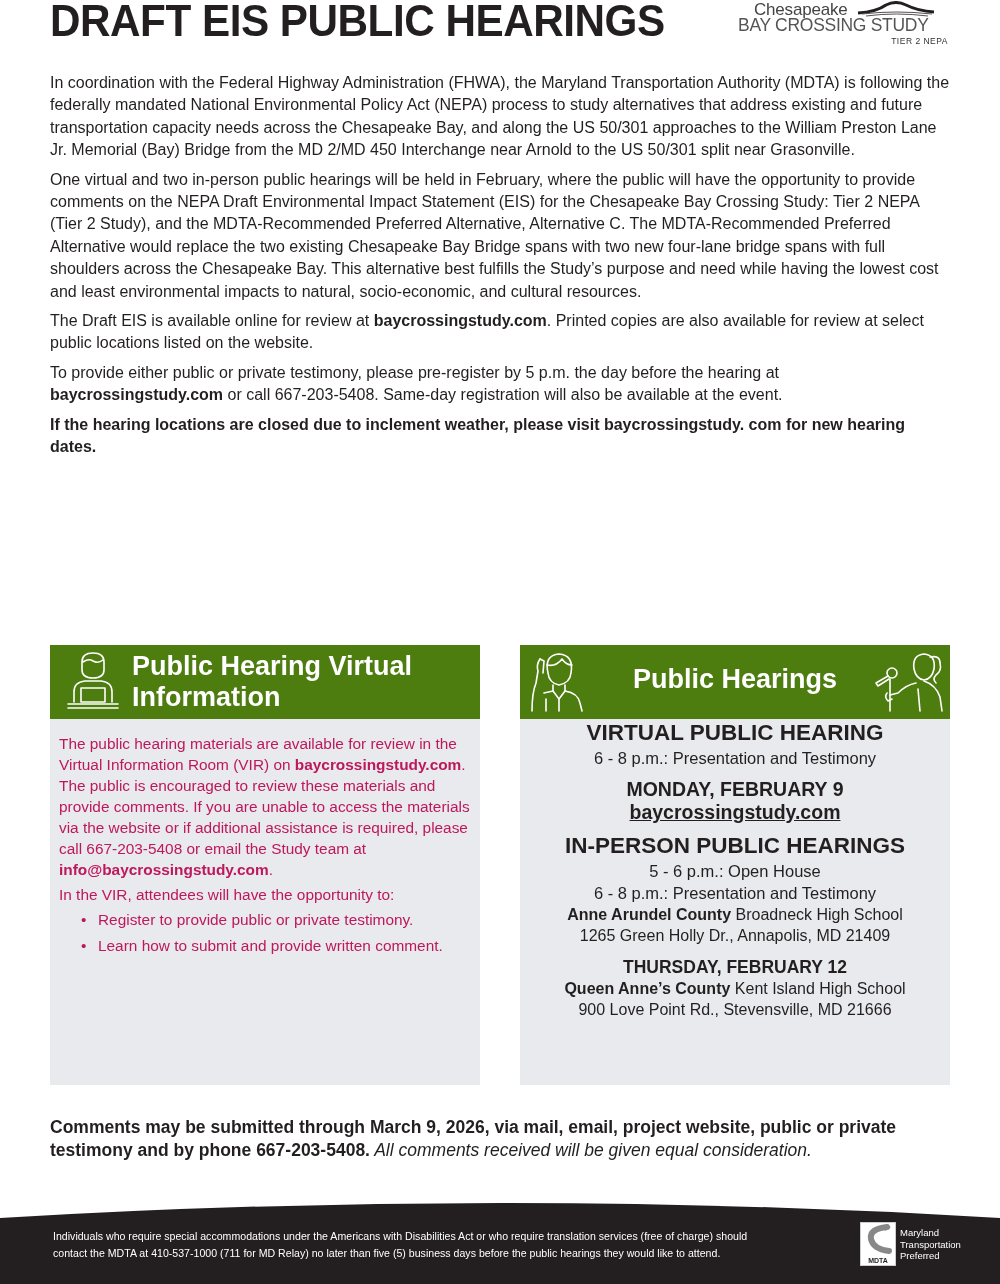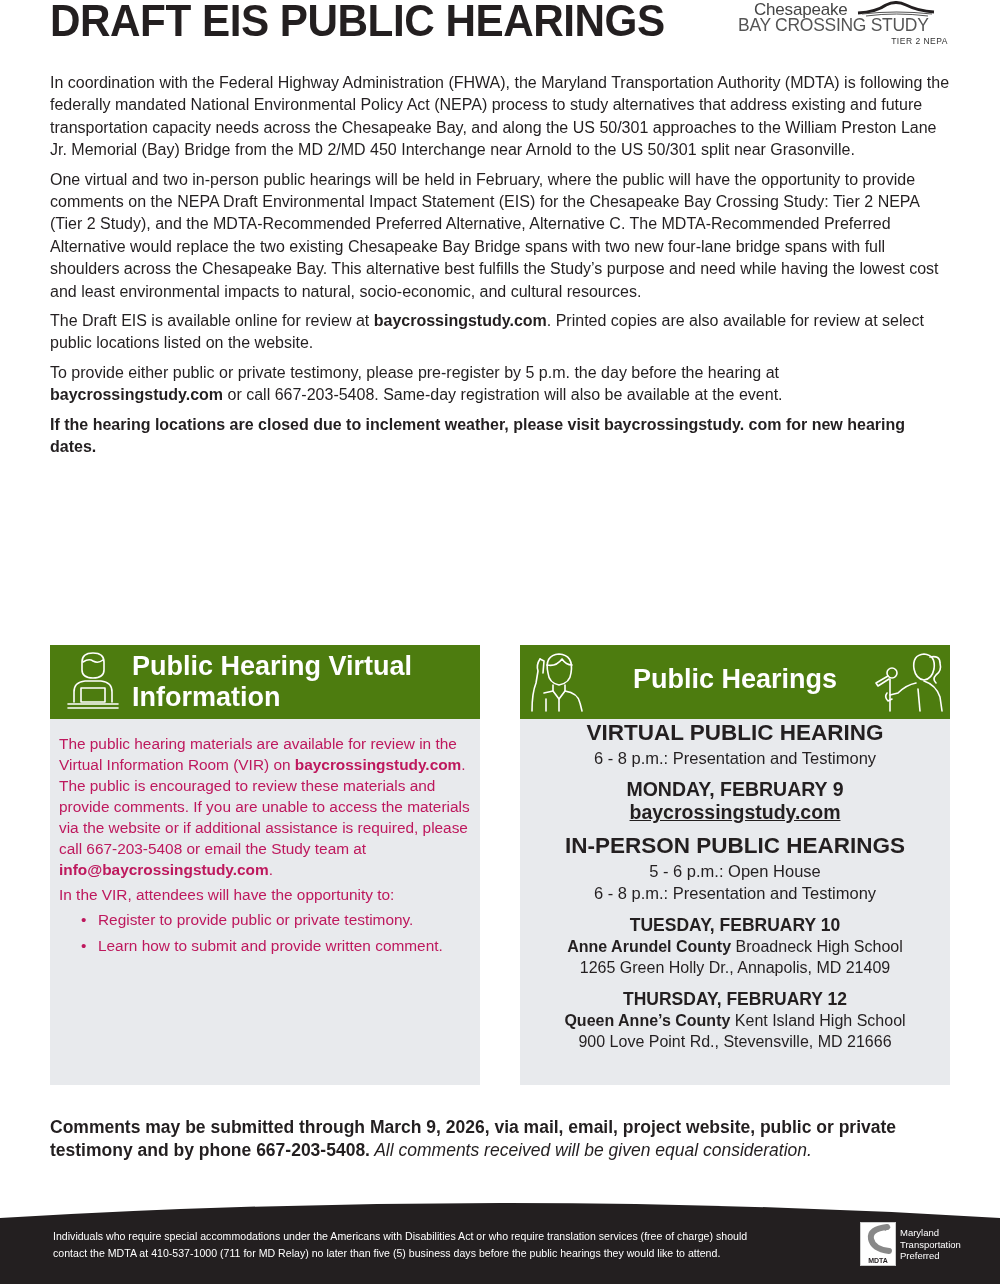--- a/index.html
+++ b/index.html
@@ -136,21 +136,20 @@
   </div>
   <div class="right-body">
     <div class="rb-h1">VIRTUAL PUBLIC HEARING</div>
     <div class="rb-time">6  - 8 p.m.: Presentation and Testimony</div>
     <div class="rb-h2">MONDAY, FEBRUARY 9</div>
     <div class="rb-link">baycrossingstudy.com</div>
     <div class="rb-h1 second">IN-PERSON PUBLIC HEARINGS</div>
     <div class="rb-time">5 - 6 p.m.: Open House</div>
     <div class="rb-time">6  - 8 p.m.: Presentation and Testimony</div>
 
-    <div class="rb-h3">TUESDAY, FEBRUARY 10</div>
     <div class="rb-loc"><b>Anne Arundel County</b><span> Broadneck High School</span></div>
     <div class="rb-loc">1265 Green Holly Dr., Annapolis, MD 21409</div>
 
     <div class="rb-h3">THURSDAY, FEBRUARY 12</div>
     <div class="rb-loc"><b>Queen Anne’s County</b><span> Kent Island High School</span></div>
     <div class="rb-loc">900 Love Point Rd., Stevensville, MD 21666</div>
   </div>
 </div>
 
 <div class="comments">

